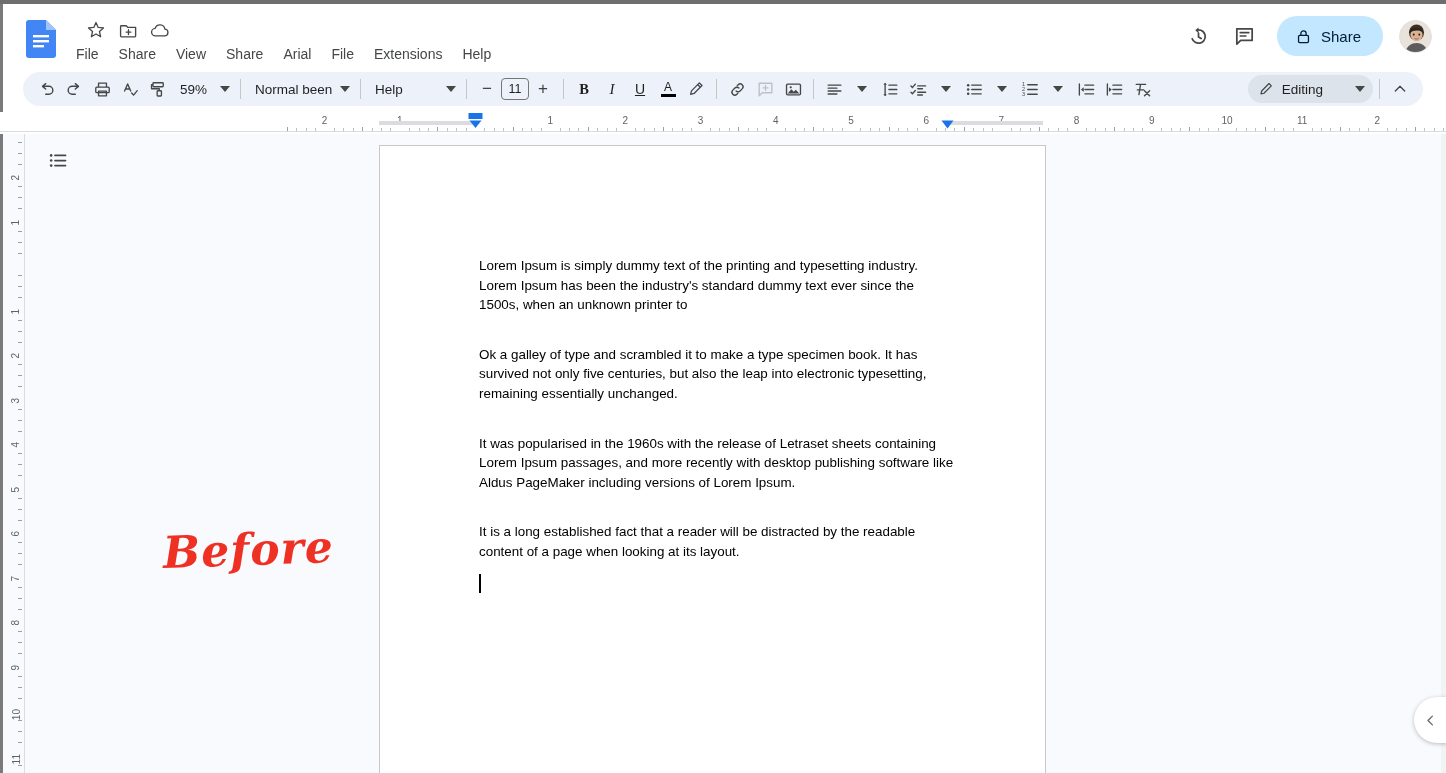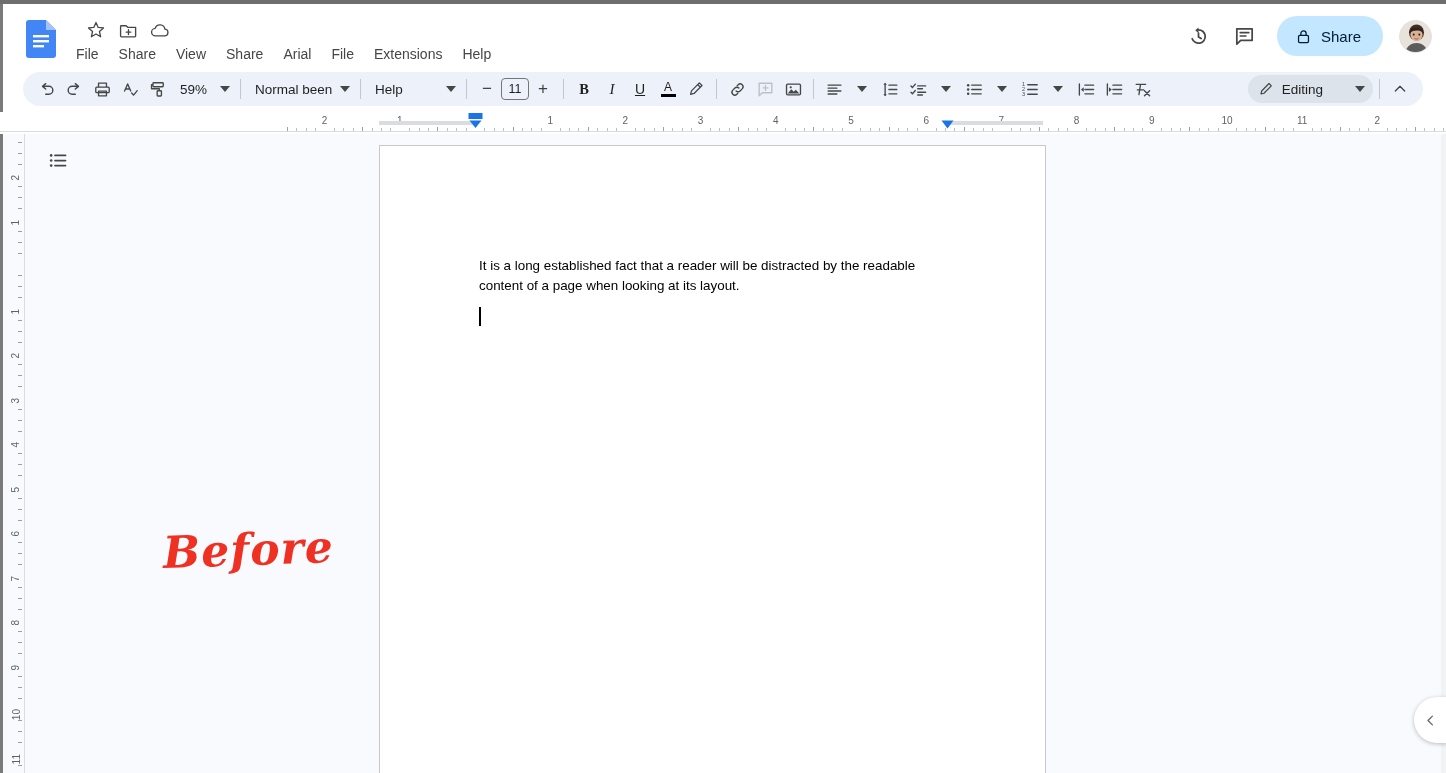--- a/index.html
+++ b/index.html
@@ -694,20 +694,23 @@
       <g stroke="#444746" stroke-width="2" stroke-linecap="round">
           <path d="M8 6.2h12M8 12h12M8 17.8h12"></path>
         </g>
     </svg>
   </div>
 
   <div class="before-label">Before</div>
 
   <div class="page">
     <div class="doc-body">
+      <p class="para">Lorem Ipsum is simply dummy text of the printing and typesetting industry. Lorem Ipsum has been the industry's standard dummy text ever since the 1500s, when an unknown printer to</p>
+      <p class="para">Ok a galley of type and scrambled it to make a type specimen book. It has survived not only five centuries, but also the leap into electronic typesetting, remaining essentially unchanged.</p>
+      <p class="para">It was popularised in the 1960s with the release of Letraset sheets containing Lorem Ipsum passages, and more recently with desktop publishing software like Aldus PageMaker including versions of Lorem Ipsum.</p>
       <p class="para p4">It is a long established fact that a reader will be distracted by the readable content of a page when looking at its layout.</p>
       <div class="caret-line"></div>
     </div>
   </div>
 
   <div class="right-edge-strip"></div>
   <div class="side-panel-btn">
     <span>
       <svg width="15" height="15" viewBox="0 0 24 24">
           <path d="M15 5l-7 7 7 7" fill="none" stroke="#5f6368" stroke-width="2" stroke-linecap="round" stroke-linejoin="round"></path>

